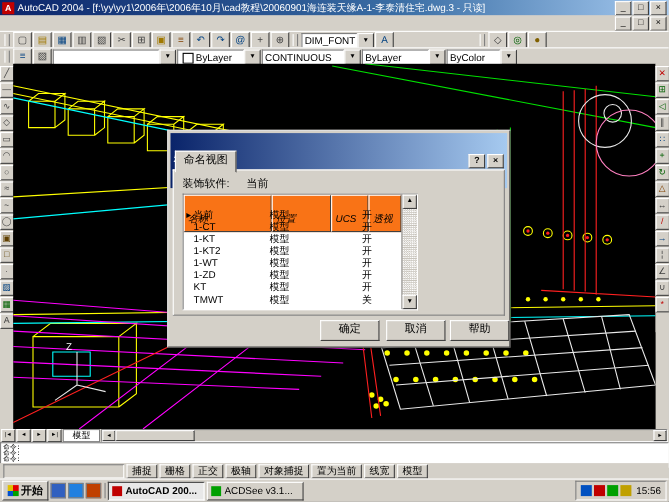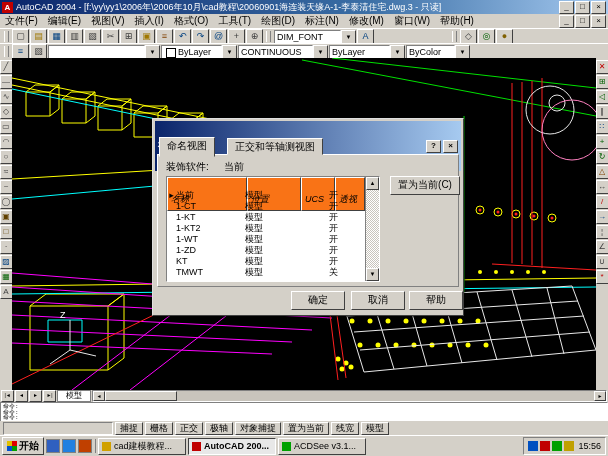--- a/index.html
+++ b/index.html
@@ -108,33 +108,20 @@
     <span class="appicon">A</span>
     <span>AutoCAD 2004 - [f:\yy\yy1\2006年\2006年10月\cad教程\20060901海连装天缘A-1-李泰清住宅.dwg.3 - 只读]</span>
     <span class="wbtns">
       <span class="winbtn raised">_</span>
       <span class="winbtn raised">□</span>
       <span class="winbtn raised">×</span>
     </span>
   </div>
 
   <div id="menubar">
-    <div id="menu-items">
-        <div class="menu-item">文件(F)</div>
-        <div class="menu-item">编辑(E)</div>
-        <div class="menu-item">视图(V)</div>
-        <div class="menu-item">插入(I)</div>
-        <div class="menu-item">格式(O)</div>
-        <div class="menu-item">工具(T)</div>
-        <div class="menu-item">绘图(D)</div>
-        <div class="menu-item">标注(N)</div>
-        <div class="menu-item">修改(M)</div>
-        <div class="menu-item">窗口(W)</div>
-        <div class="menu-item">帮助(H)</div>
-      </div>
     <span class="mdibtns">
       <span class="winbtn raised">_</span>
       <span class="winbtn raised">□</span>
       <span class="winbtn raised">×</span>
     </span>
   </div>
 
   <div id="tb1" class="tbrow">
     <span class="grip"></span>
     <span id="tb1a" class="iconrow">
@@ -147,21 +134,21 @@
         <div class="tbicon" style="color: rgb(64, 64, 64);">⊞</div>
         <div class="tbicon" style="color: rgb(160, 120, 0);">▣</div>
         <div class="tbicon" style="color: rgb(128, 64, 0);">≡</div>
         <div class="tbicon" style="color: rgb(0, 64, 128);">↶</div>
         <div class="tbicon" style="color: rgb(0, 64, 128);">↷</div>
         <div class="tbicon" style="color: rgb(0, 64, 128);">@</div>
         <div class="tbicon" style="color: rgb(64, 64, 64);">+</div>
         <div class="tbicon" style="color: rgb(64, 64, 64);">⊕</div>
       </span>
     <span class="grip"></span>
-    <span class="combo" style="width:82px;">
+    <span class="combo" style="width:66px;">
       <span class="cval">DIM_FONT</span>
       <span class="carw">▼</span>
     </span>
     <span id="tb1b" class="iconrow">
         <div class="tbicon" style="color: rgb(0, 64, 128);">A</div>
       </span>
     <span class="combo" style="width:74px;margin-top:40px;">
       <span class="cval">HZ-DIM</span>
       <span class="carw">▼</span>
     </span>
@@ -373,24 +360,20 @@
     <div id="startbtn" class="raised">
       <span id="startflag"></span>
       <span>开始</span>
     </div>
     <div id="quicklaunch">
         <div class="qlicon" style="background: rgb(48, 96, 192);"></div>
         <div class="qlicon" style="background: rgb(32, 128, 224);"></div>
         <div class="qlicon" style="background: rgb(192, 64, 0);"></div>
       </div>
     <div id="tasks">
-        <div class="task raised">
-          <span class="chip" style="background: rgb(208, 160, 0);"></span>
-          <span class="tlabel">cad建模教程...</span>
-        </div>
         <div class="task raised active">
           <span class="chip" style="background: rgb(192, 0, 0);"></span>
           <span class="tlabel">AutoCAD 200...</span>
         </div>
         <div class="task raised">
           <span class="chip" style="background: rgb(0, 160, 0);"></span>
           <span class="tlabel">ACDSee v3.1...</span>
         </div>
       </div>
     <div id="tray">
@@ -406,21 +389,20 @@
 
   <div id="dialog">
     <div id="dlg-title">
       <span>视图</span>
       <span class="dlgbtns">
         <span class="dlgbtn raised">?</span>
         <span class="dlgbtn raised">×</span>
       </span>
     </div>
     <div id="tab1" class="tab">命名视图</div>
-    <div id="tab2" class="tab">正交和等轴测视图</div>
     <div id="dlg-panel">
       <span id="cvlabel">装饰软件:</span>
       <span id="cvvalue">当前</span>
       <div id="listview">
         <div id="lv-main">
           <div id="lv-head">
             <span class="hcell h1">名称</span>
             <span class="hcell h2">位置</span>
             <span class="hcell h3">UCS</span>
             <span class="hcell h4">透视</span>
@@ -483,20 +465,19 @@
                 <span class="lc p">关</span>
               </div>
             </div>
         </div>
         <div id="vscroll">
           <span class="sarw raised">▲</span>
           <span id="vtrack"></span>
           <span class="sarw raised">▼</span>
         </div>
       </div>
-      <div class="sbtn raised" style="top:21px;">置为当前(C)</div>
     </div>
     <div class="fbtn raised" style="left:138px;">确定</div>
     <div class="fbtn raised" style="left:198px;">取消</div>
     <div class="fbtn raised" style="left:256px;">帮助</div>
   </div>
 
 </div>
 
 </body></html>

